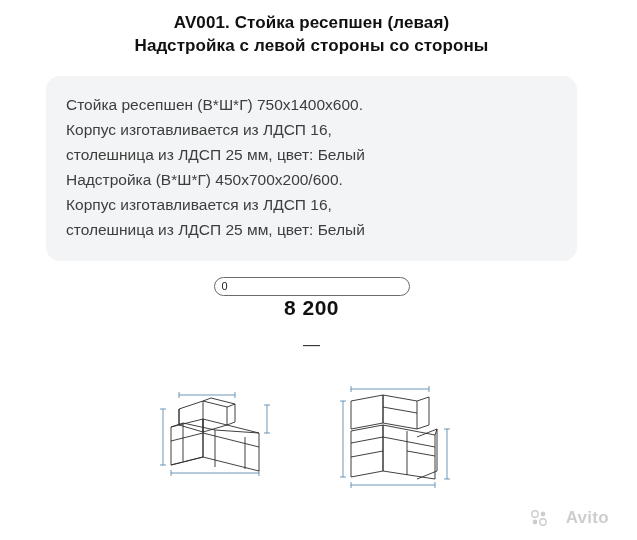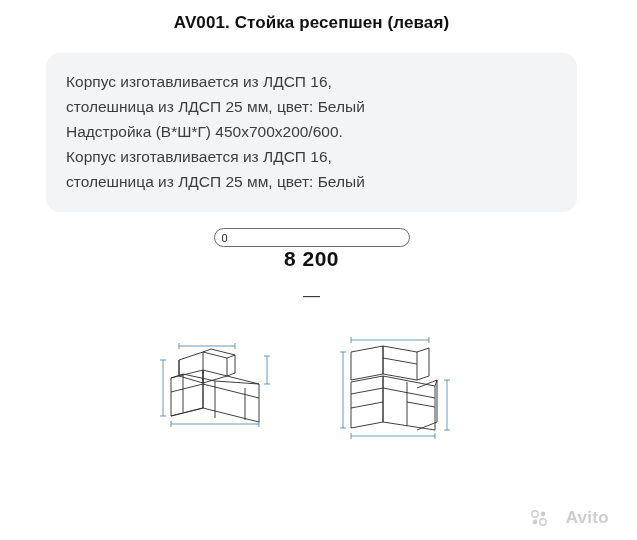--- a/index.html
+++ b/index.html
@@ -109,23 +109,25 @@
     letter-spacing: 0.3px;
   }
 </style>
 </head>
 <body>
 
 <div class="page">
 
   <div class="title">
     <span class="line">AV001. Стойка ресепшен (левая)</span>
+    <span class="line">Надстройка с левой стороны со стороны</span>
   </div>
 
   <div class="desc-card">
+    <div class="desc-line">Стойка ресепшен (В*Ш*Г) 750х1400х600.</div>
     <div class="desc-line">Корпус изготавливается из ЛДСП 16,</div>
     <div class="desc-line">столешница из ЛДСП 25 мм, цвет: Белый</div>
     <div class="desc-line">Надстройка (В*Ш*Г) 450х700х200/600.</div>
     <div class="desc-line">Корпус изготавливается из ЛДСП 16,</div>
     <div class="desc-line">столешница из ЛДСП 25 мм, цвет: Белый</div>
   </div>
 
   <div class="input-row">
     <input class="qty-input" type="text" value="0" style="">
   </div>

